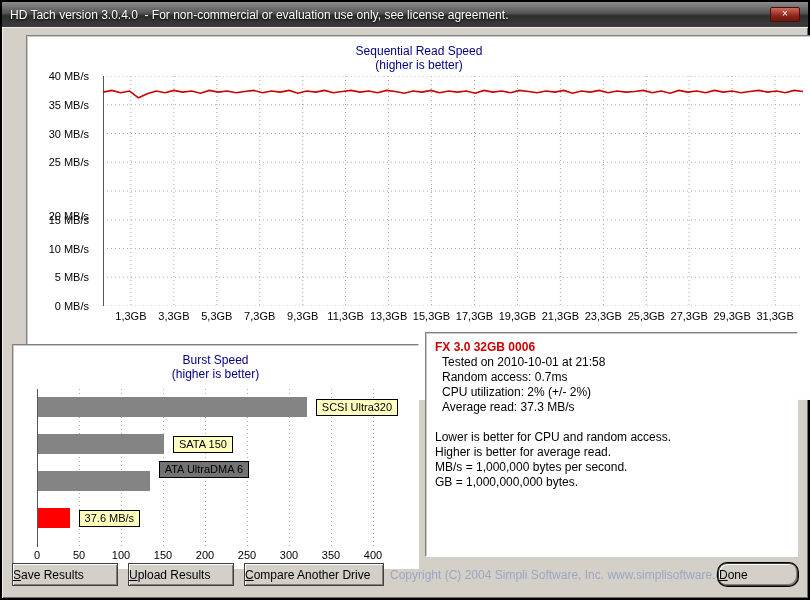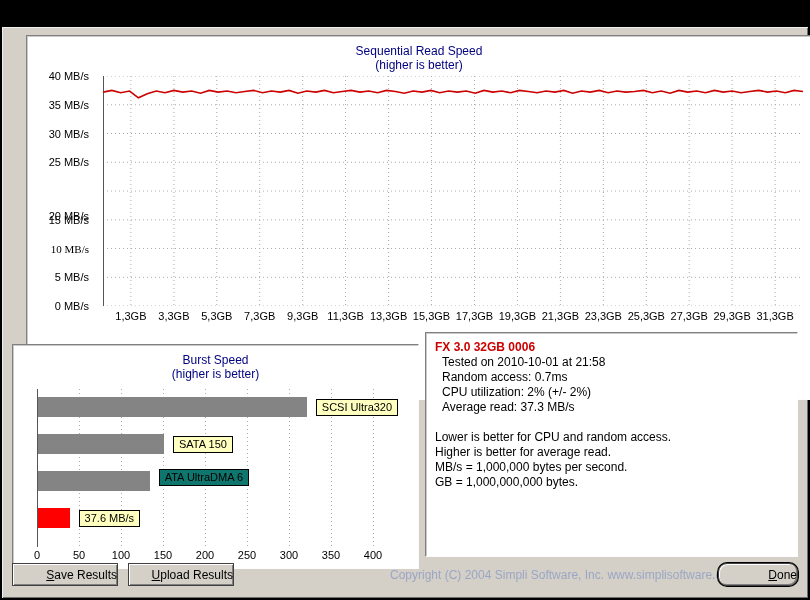--- a/index.html
+++ b/index.html
@@ -51,44 +51,48 @@
   .drive-name { color:#cc0000; font-weight:bold; font-size:12px; line-height:16px; }
   .info-line  { font-size:12px; line-height:15px; padding-left:7px; color:#000; }
   .info-notes { margin-top:15px; }
   .note-line  { font-size:12px; line-height:15px; color:#000; }
 
   
   .win-btn { position:absolute; top:536px; height:23px; background:#d4d0c8; color:#000;
              border:1px solid #404040; box-shadow:inset 1px 1px 0 #fff, inset -1px -1px 0 #808080;
              font-family:"Liberation Sans", sans-serif; font-size:12px; cursor:pointer; }
   .win-btn.default { box-shadow:inset 1px 1px 0 #fff, inset -1px -1px 0 #808080, 0 0 0 1px #000; }
-  .btn-text { display:block; width:100%; text-align:right; }
+  .btn-text { display:block; width:100%; text-align:left; }
   .accel::first-letter { text-decoration:underline; }
   .copyright { position:absolute; left:388px; top:541px; width:322px; text-align:center;
                font-size:12px; color:#9aa6c4; white-space:nowrap; }
 </style>
 </head>
 <body>
 
 <div class="window">
 
+  <div class="titlebar">
+    <span class="title-text">HD Tach version 3.0.4.0  - For non-commercial or evaluation use only, see license agreement.</span>
+    <span class="close-btn">×</span>
+  </div>
 
   <div class="client">
 
     <div class="panel read-panel">
       <div class="chart-title">Sequential Read Speed</div>
       <div class="chart-subtitle">(higher is better)</div>
       <div class="ylabels" id="read-ylabels">
           <div class="ytick" style="top: -6px;">40 MB/s</div>
           <div class="ytick" style="top: 22.75px;">35 MB/s</div>
           <div class="ytick" style="top: 51.5px;">30 MB/s</div>
           <div class="ytick" style="top: 80.25px;">25 MB/s</div>
           <div class="ytick" style="top: 109px; margin-top: 25px;">20 MB/s</div>
           <div class="ytick" style="top: 137.75px;">15 MB/s</div>
-          <div class="ytick" style="top: 166.5px; font-family: Liberation Serif, serif;">10 MB/s</div>
+          <div class="ytick" style="top: 166.5px;">10 MB/s</div>
           <div class="ytick" style="top: 195.25px;">5 MB/s</div>
           <div class="ytick" style="top: 224px;">0 MB/s</div>
         </div>
       <div class="read-plot">
         <svg id="read-svg" width="700" height="230">
             <line x1="0" x2="700" y1="0.0" y2="0.0" stroke="#aaaaaa" stroke-dasharray="1,3"></line>
             <line x1="0" x2="700" y1="28.8" y2="28.8" stroke="#aaaaaa" stroke-dasharray="1,3"></line>
             <line x1="0" x2="700" y1="57.5" y2="57.5" stroke="#aaaaaa" stroke-dasharray="1,3"></line>
             <line x1="0" x2="700" y1="86.3" y2="86.3" stroke="#aaaaaa" stroke-dasharray="1,3"></line>
             <line x1="0" x2="700" y1="115.0" y2="115.0" stroke="#aaaaaa" stroke-dasharray="1,3"></line>
@@ -152,21 +156,21 @@
             <line x1="336.5" x2="336.5" y1="0" y2="158" stroke="#aaaaaa" stroke-dasharray="1,3"></line>
             <line x1="0.5" x2="0.5" y1="0" y2="158" stroke="#555555"></line>
           </svg>
       </div>
       <div class="burst-bars" id="burst-bars">
           <div class="bar" style="top: 0px; width: 268.8px; background: rgb(132, 132, 132);"></div>
           <div class="bar-label" style="top: 2px; left: 278.8px; background: rgb(255, 255, 191);">SCSI Ultra320</div>
           <div class="bar" style="top: 37px; width: 126px; background: rgb(132, 132, 132);"></div>
           <div class="bar-label" style="top: 39px; left: 136px; background: rgb(255, 255, 191);">SATA 150</div>
           <div class="bar" style="top: 74px; width: 111.7px; background: rgb(132, 132, 132);"></div>
-          <div class="bar-label" style="top: 72px; left: 121.7px; background: #0f766e;">ATA UltraDMA 6</div>
+          <div class="bar-label" style="top: 64px; left: 121.7px; background: #737373;">ATA UltraDMA 6</div>
           <div class="bar" style="top: 111px; width: 31.6px; background: rgb(255, 0, 0);"></div>
           <div class="bar-label" style="top: 113px; left: 41.6px; background: rgb(255, 255, 191);">37.6 MB/s</div>
         </div>
       <div class="burst-xlabels" id="burst-xlabels">
           <div class="bxtick" style="left: 0px;">0</div>
           <div class="bxtick" style="left: 42px;">50</div>
           <div class="bxtick" style="left: 84px;">100</div>
           <div class="bxtick" style="left: 126px;">150</div>
           <div class="bxtick" style="left: 168px;">200</div>
           <div class="bxtick" style="left: 210px;">250</div>
@@ -189,19 +193,22 @@
         <div class="note-line">GB = 1,000,000,000 bytes.</div>
       </div>
     </div>
 
     <button class="win-btn" style="left:10px;  width:106px;">
       <span class="btn-text accel">Save Results</span>
     </button>
     <button class="win-btn" style="left:126px; width:106px;">
       <span class="btn-text accel">Upload Results</span>
     </button>
+    <button class="win-btn" style="left:242px; width:140px;">
+      <span class="btn-text accel">Compare Another Drive</span>
+    </button>
     <div class="copyright">Copyright (C) 2004 Simpli Software, Inc. www.simplisoftware.com</div>
     <button class="win-btn default" style="left:716px; width:80px;border-radius:9px;">
       <span class="btn-text accel">Done</span>
     </button>
 
   </div>
 </div>
 
 </body></html>

